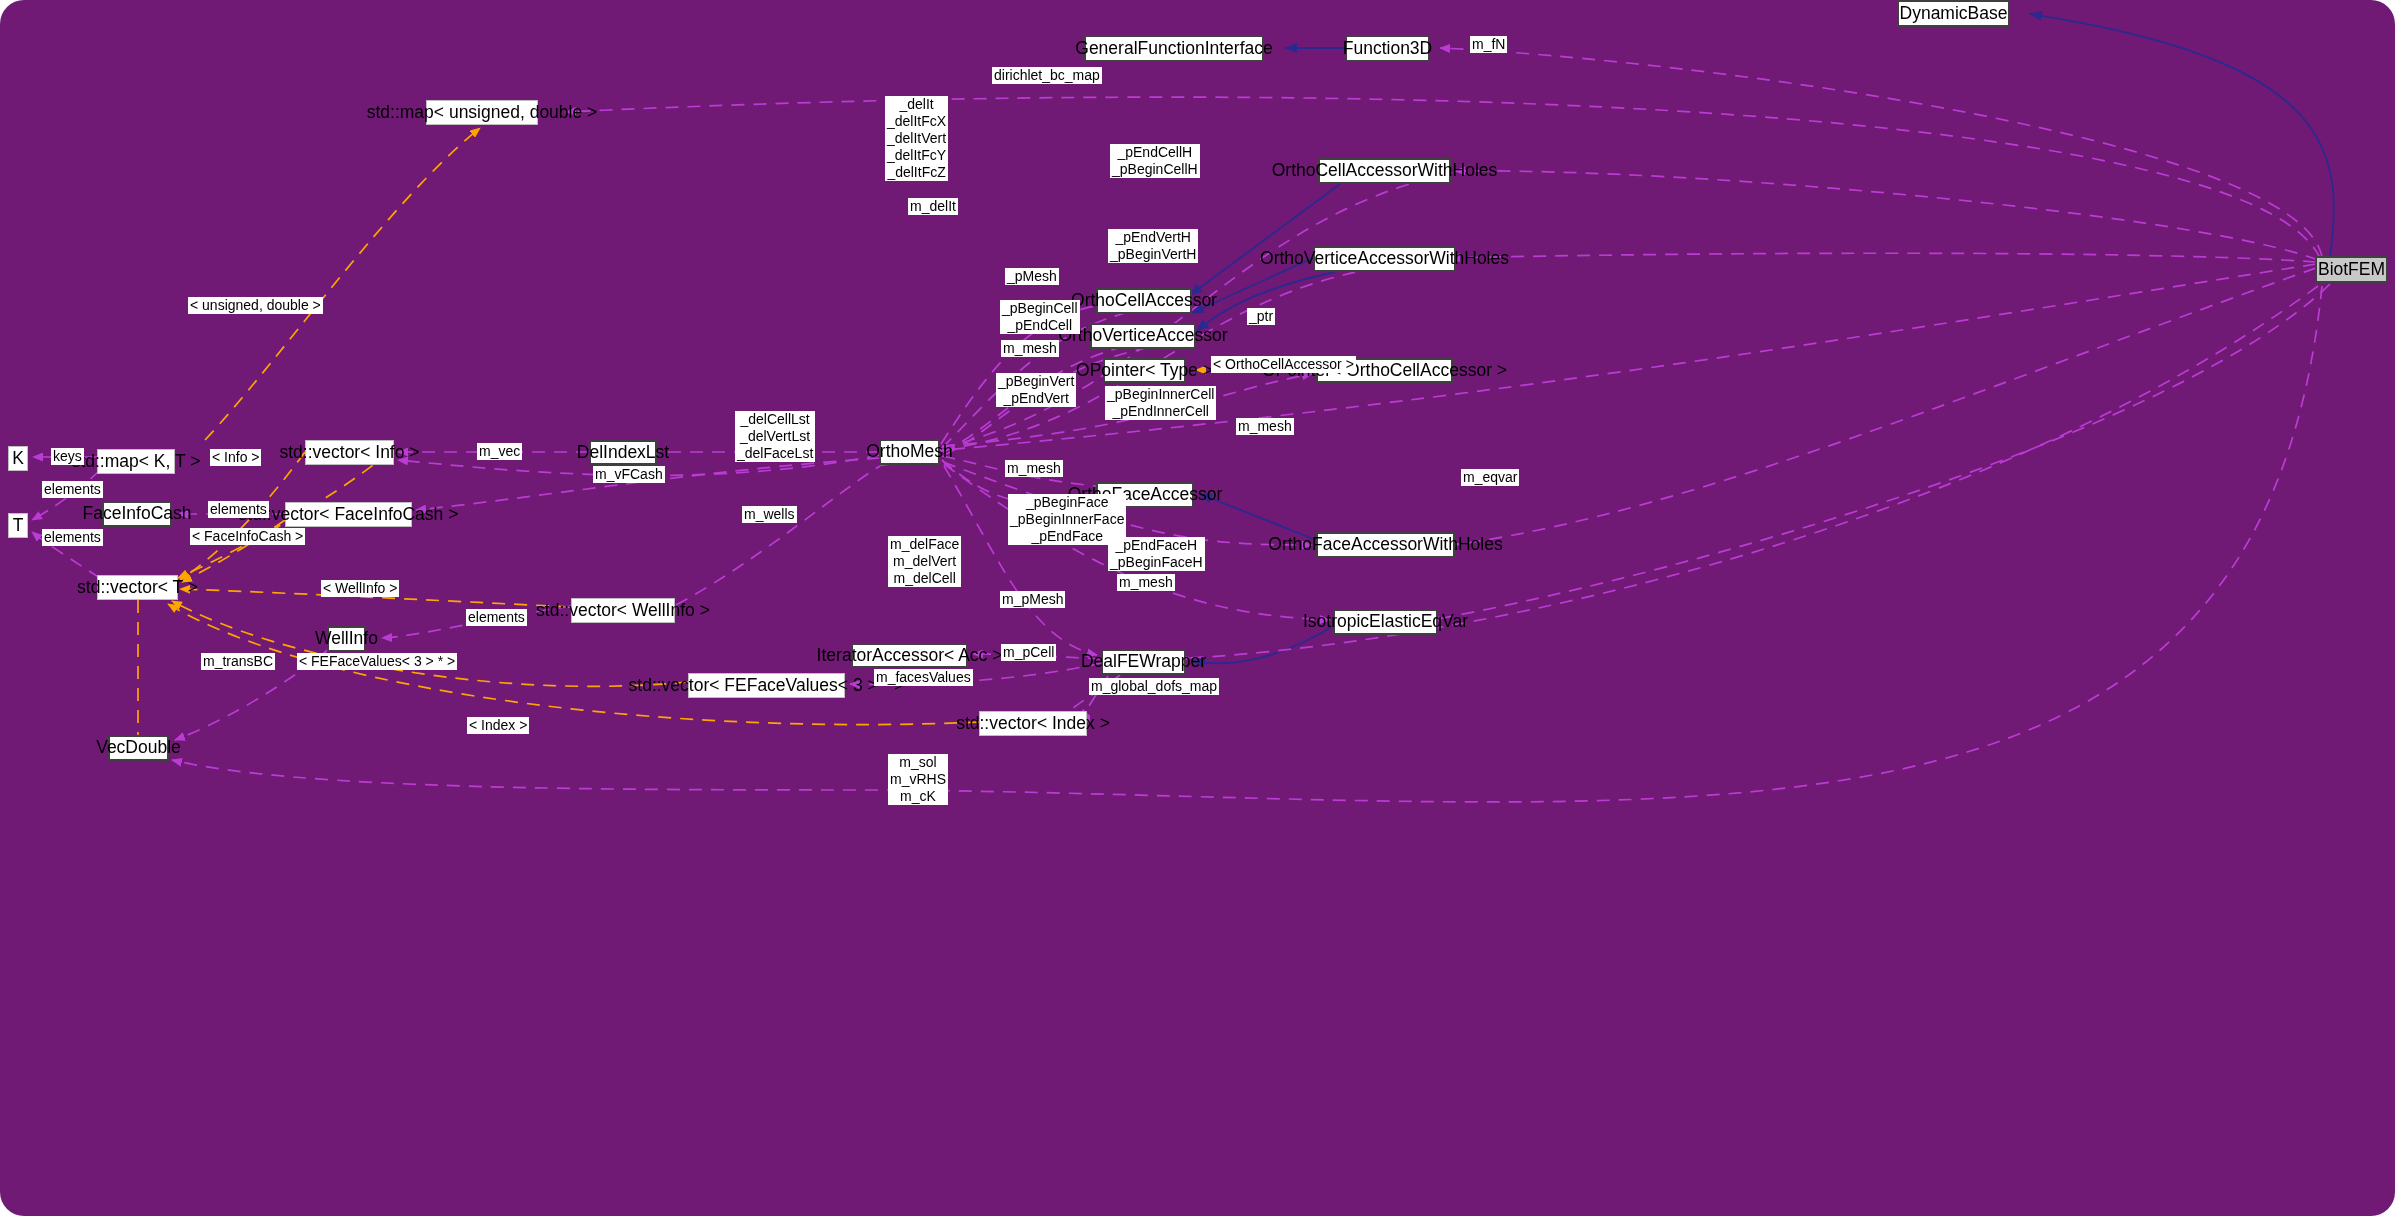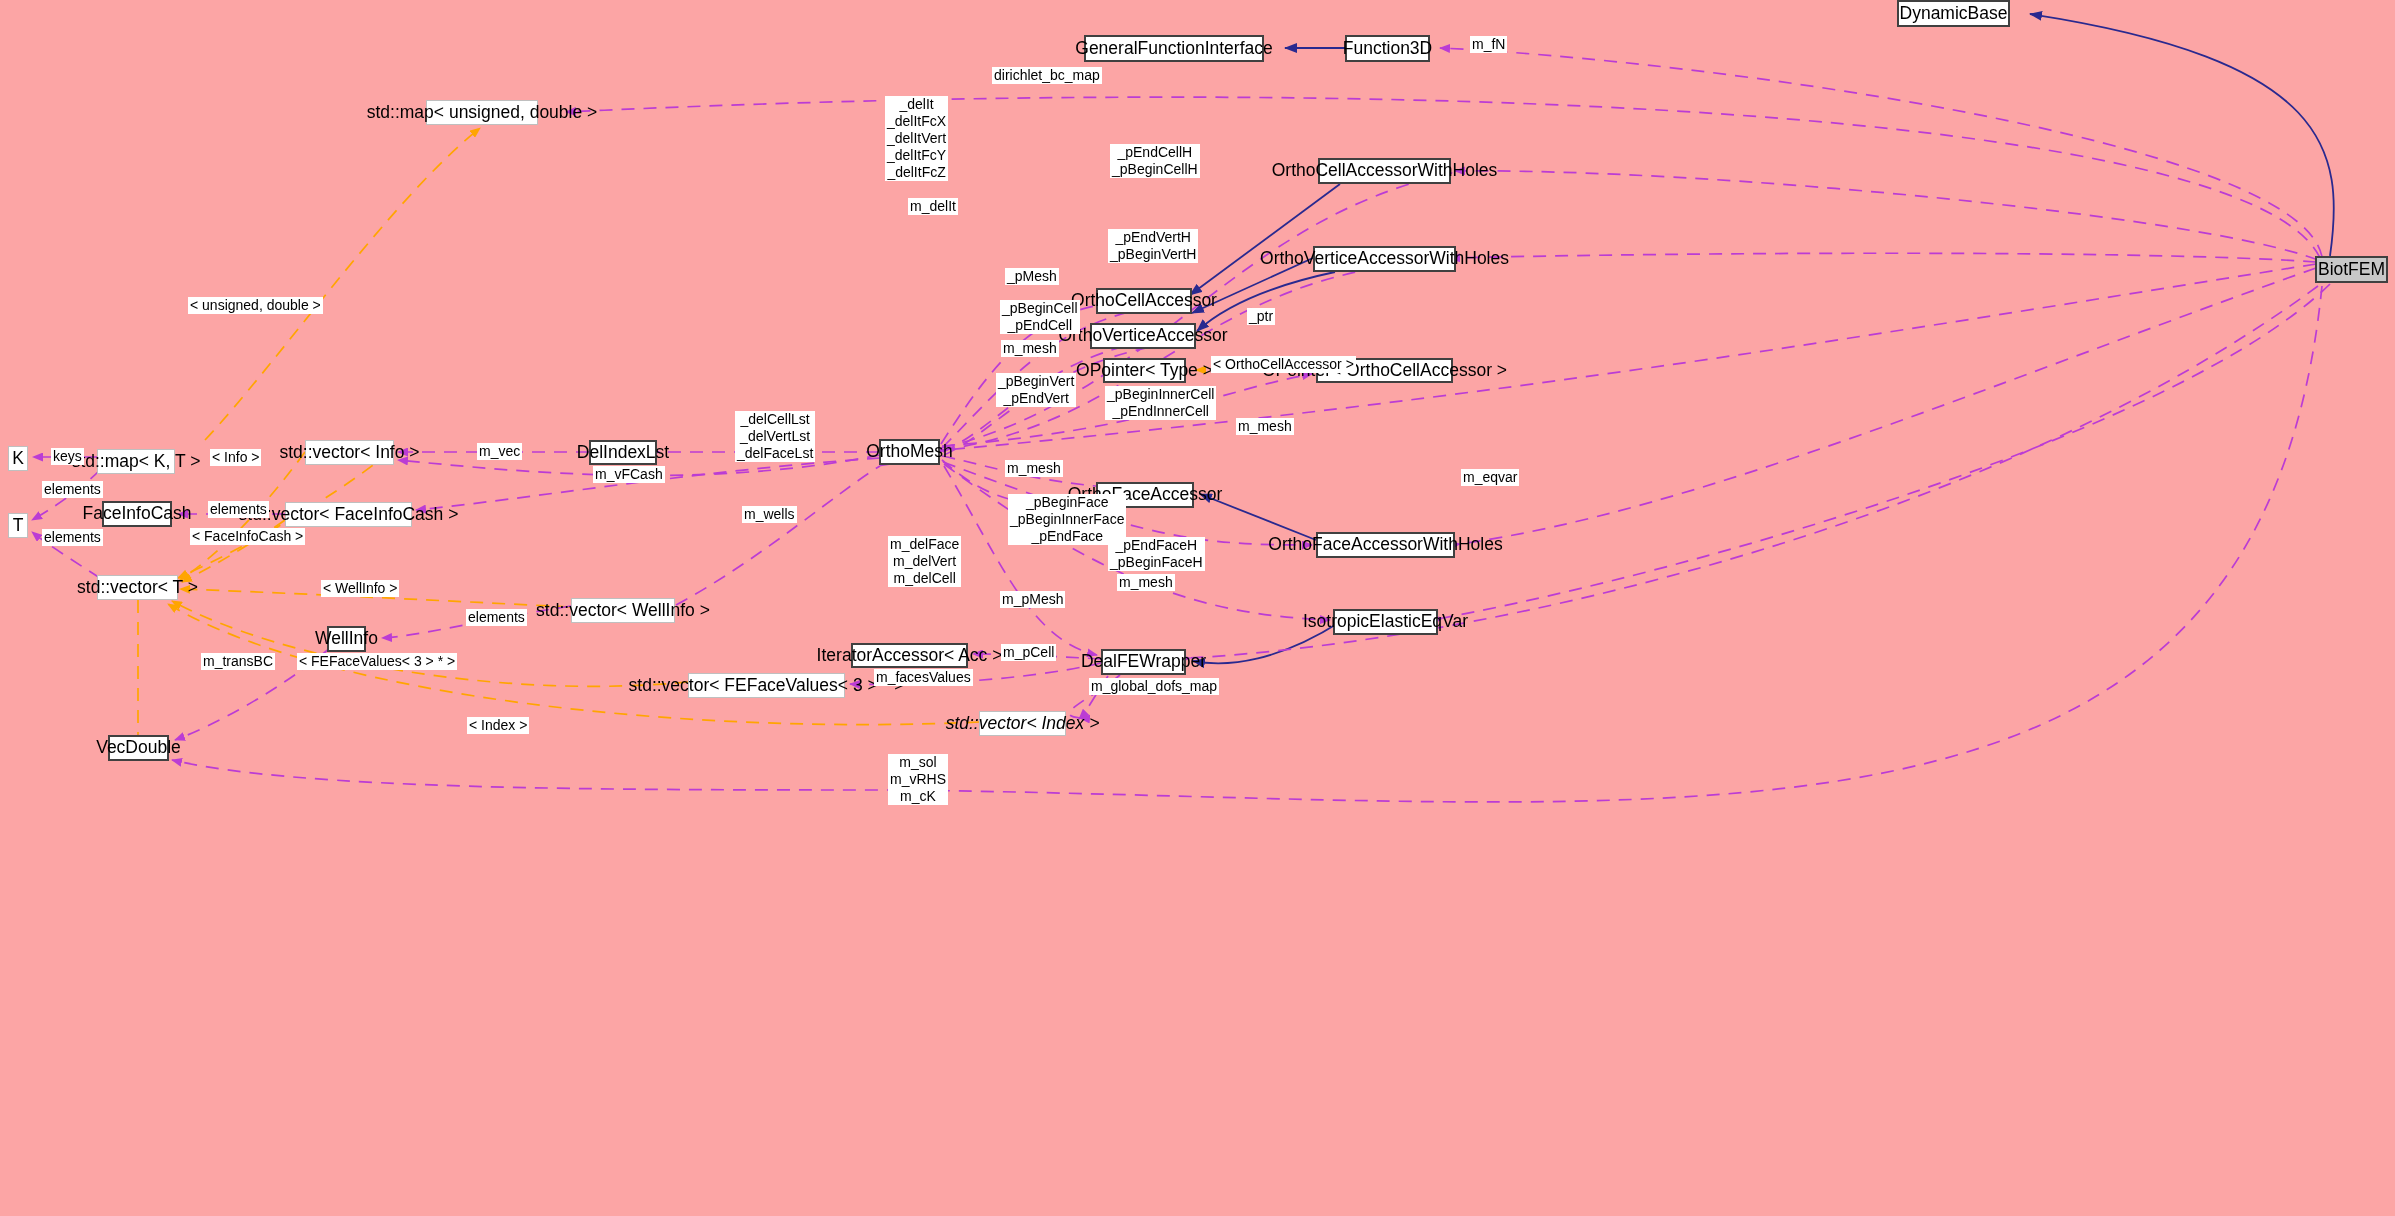--- a/index.html
+++ b/index.html
@@ -5,23 +5,24 @@
 <style>
   html, body {
     margin: 0;
     padding: 0;
     background: #ffffff;
   }
   #diagram {
     position: relative;
     width: 2395px;
     height: 1216px;
-    background: #fca5a5;
+    background: #701a75;
     font-family: "Liberation Sans", sans-serif;
     overflow: hidden;
+    border-radius: 24px;
   }
   #edge-layer {
     position: absolute;
     left: 0;
     top: 0;
     width: 2395px;
     height: 1216px;
     pointer-events: none;
   }
   .node {
@@ -220,21 +221,21 @@
   <div class="node doc" style="left:102px;  top:501px; width:70px;  height:26px;">FaceInfoCash</div>
   <div class="node lib" style="left:285px;  top:502px; width:127px; height:25px;">std::vector&lt; FaceInfoCash &gt;</div>
   <div class="node doc" style="left:1316px; top:532px; width:139px; height:26px;">OrthoFaceAccessorWithHoles</div>
   <div class="node lib" style="left:97px;   top:575px; width:81px;  height:25px;">std::vector&lt; T &gt;</div>
   <div class="node lib" style="left:571px;  top:598px; width:104px; height:25px;">std::vector&lt; WellInfo &gt;</div>
   <div class="node doc" style="left:1333px; top:609px; width:105px; height:26px;text-align:center;">IsotropicElasticEqVar</div>
   <div class="node doc" style="left:327px;  top:626px; width:39px;  height:26px;">WellInfo</div>
   <div class="node doc" style="left:851px;  top:643px; width:117px; height:25px;">IteratorAccessor&lt; Acc &gt;</div>
   <div class="node doc" style="left:1101px; top:649px; width:85px;  height:26px;">DealFEWrapper</div>
   <div class="node lib" style="left:688px;  top:673px; width:157px; height:25px;">std::vector&lt; FEFaceValues&lt; 3 &gt; * &gt;</div>
-  <div class="node lib" style="left:979px;  top:711px; width:87px;  height:25px;font-style:italic;">std::vector&lt; Index &gt;</div>
+  <div class="node lib" style="left:979px;  top:711px; width:108px;  height:25px;">std::vector&lt; Index &gt;</div>
   <div class="node doc" style="left:108px;  top:735px; width:61px;  height:26px;">VecDouble</div>
 
   <div class="edge-label" style="left:1470px; top:36px;">m_fN</div>
   <div class="edge-label" style="left:992px;  top:67px;">dirichlet_bc_map</div>
   <div class="edge-label" style="left:885px;  top:96px;  text-align:center;">_delIt
 _delItFcX
 _delItVert
 _delItFcY
 _delItFcZ</div>
   <div class="edge-label" style="left:1110px; top:144px; text-align:center;">_pEndCellH

